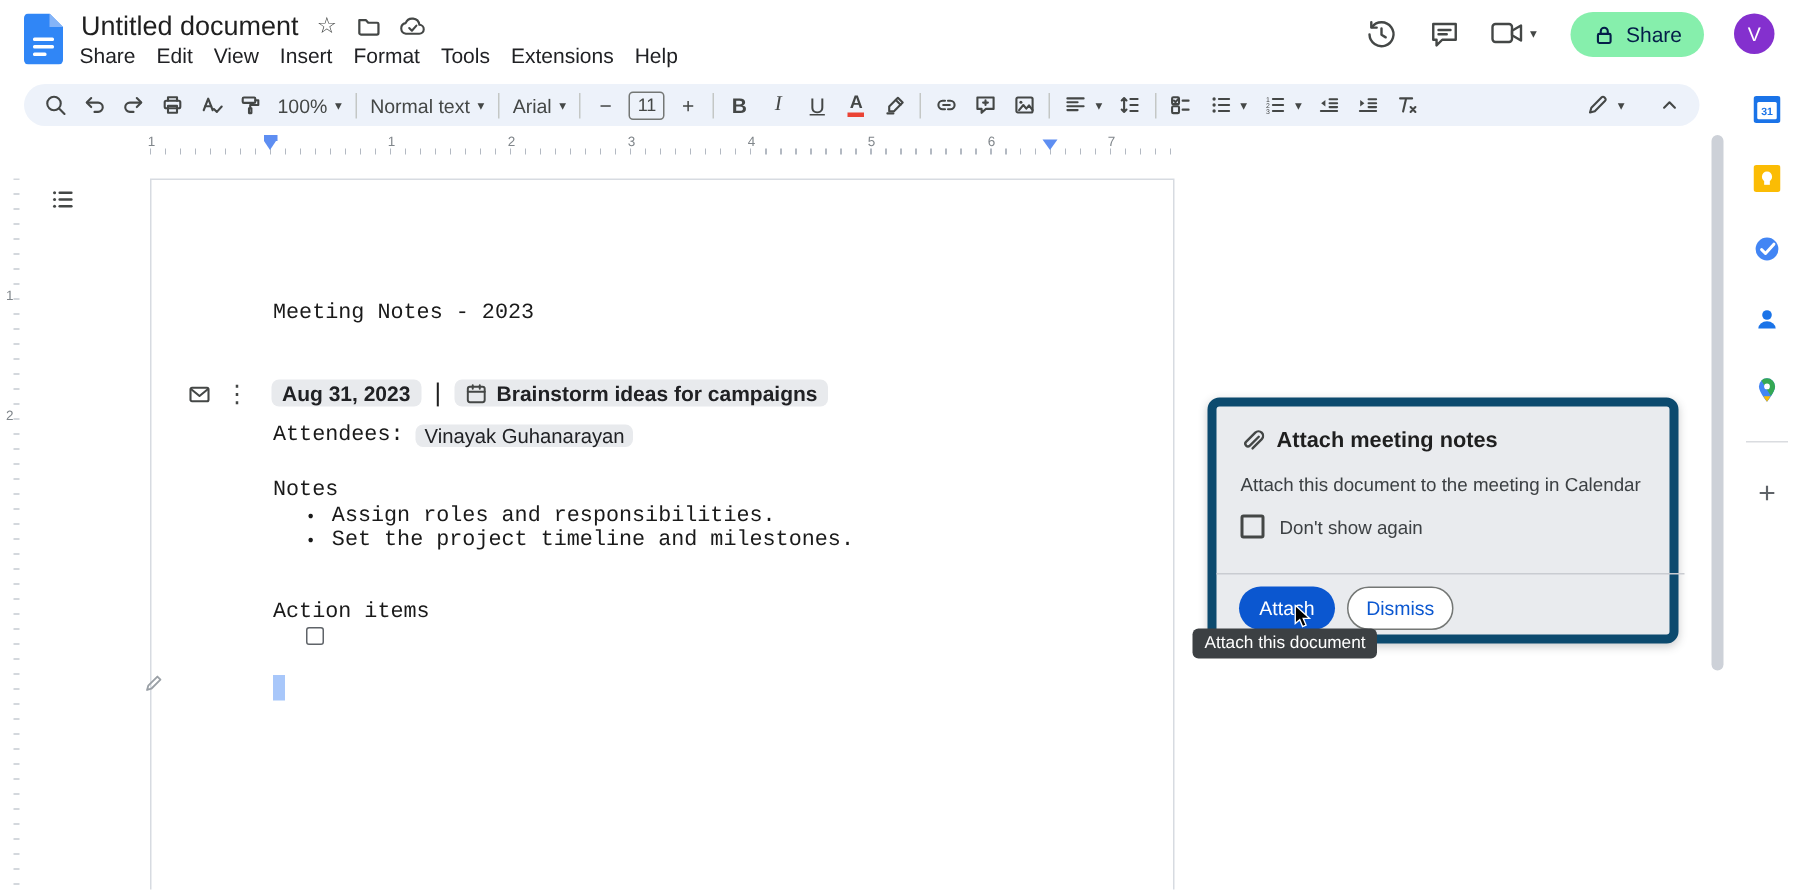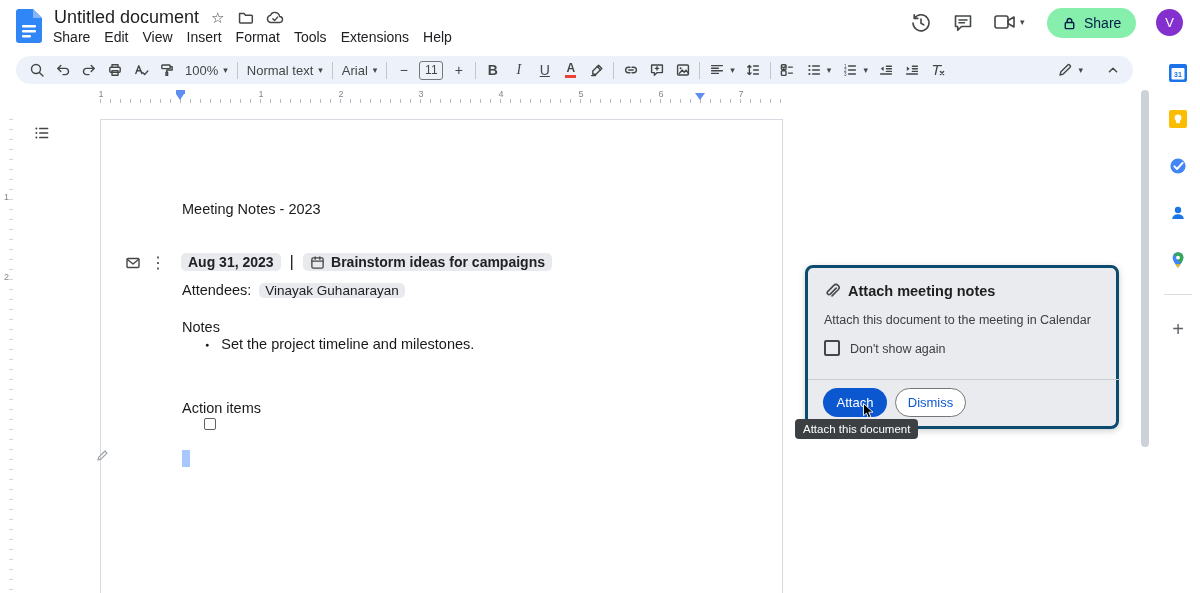--- a/index.html
+++ b/index.html
@@ -44,34 +44,34 @@
   .rnum { position:absolute; top:1px; transform:translateX(-50%); font-size:9px; color:#80868b; }
   .vnum { font-size:9px; color:#80868b; }
   #v-ticks { left:9px; top:119px; width:4px; height:474px;
              background:repeating-linear-gradient(to bottom, #d4d8dd 0 1px, transparent 1px 10px); }
   #mk-left-bar { width:9px; height:4px; background:#5e8ef2; }
   #mk-left-tri { width:0; height:0; border-left:4.5px solid transparent; border-right:4.5px solid transparent; border-top:6px solid #5e8ef2; }
   .mk-tri-down { width:0; height:0; border-left:5px solid transparent; border-right:5px solid transparent; border-top:7px solid #5e8ef2; }
 
   
   #page { left:100px; top:119px; width:683px; height:500px; background:#fff; border:1px solid #d7dbe1; }
-  .doc-text { font-size:14.5px; color:#1a1a1a; white-space:nowrap; }
+  .doc-text { font-size:14.5px; color:#1a1a1a; white-space:nowrap;font-family:Liberation Mono, monospace; }
   .chip { background:#e8eaed; border-radius:5px; padding:1px 7px; display:flex; align-items:center; gap:6px; }
   #heading-row { display:flex; align-items:center; gap:9px; }
   .chip-big { font-size:14px; font-weight:700; color:#202124; white-space:nowrap; }
   #chip-sep { font-size:17px; color:#1f1f1f; }
   .chip-small { font-size:13.5px; color:#202124; white-space:nowrap; }
   #attendees-row { display:flex; align-items:center; gap:8px; }
   .bullet-line { display:flex; align-items:center; gap:12px; height:16px; }
   .bullet-dot { font-size:7px; color:#1a1a1a; }
   #action-checkbox { width:12px; height:12px; border:1.5px solid #5f6368; border-radius:2px; }
   #cursor-sel { width:8px; height:17px; background:#a8c7fa; }
 
   
-  #dialog { left:805px; top:265px; width:314px; height:164px; background:#e9ebee; border:3px solid #0c4a6e; border-radius:8px; box-shadow:0 2px 6px rgba(60,64,67,.25); }
+  #dialog { left:805px; top:265px; width:314px; height:164px; background:#e9ebee; border:6px solid #0c4a6e; border-radius:8px; box-shadow:0 2px 6px rgba(60,64,67,.25); }
   #dlg-title { left:40px; top:15px; font-size:14.5px; font-weight:600; color:#1f1f1f; }
   #dlg-body { left:16px; top:45px; font-size:12.5px; color:#3c4043; white-space:nowrap; }
   #dlg-checkbox { left:16px; top:72px; width:16px; height:16px; border:2px solid #444746; border-radius:2px; }
   #dlg-cb-label { left:42px; top:74px; font-size:12.5px; color:#3c4043; }
   #dlg-divider { left:0; top:111px; width:312px; height:1px; background:#c9ccd1; }
   .pill-btn { height:29px; border-radius:15px; display:flex; align-items:center; justify-content:center; font-size:13px; font-weight:500; }
   #attach-btn { left:15px; top:120px; width:64px; background:#0b57d0; color:#fff; }
   #dismiss-btn { left:87px; top:120px; width:71px; background:#fff; border:1px solid #747775; color:#0b57d0; }
   #tooltip { left:795px; top:419px; background:#3c4043; color:#fff; font-size:11.5px; padding:4px 8px; border-radius:4px; white-space:nowrap; z-index:30; }
 
@@ -397,20 +397,24 @@
       <div class="chip" style="padding:0 6px;">
         <span class="chip-small">Vinayak Guhanarayan</span>
       </div>
     </div>
 
     <span class="abs doc-text" style="left:81px; top:199px;">Notes</span>
 
     <div class="abs" style="left:104px; top:216px; display:flex; flex-direction:column; gap:0;">
       <div class="bullet-line">
         <span class="bullet-dot">●</span>
+        <span class="doc-text">Assign roles and responsibilities.</span>
+      </div>
+      <div class="bullet-line">
+        <span class="bullet-dot">●</span>
         <span class="doc-text">Set the project timeline and milestones.</span>
       </div>
     </div>
 
     <span class="abs doc-text" style="left:81px; top:280px;">Action items</span>
     <div class="abs" id="action-checkbox" style="left:103px; top:298px;"></div>
 
     <div class="abs" id="cursor-sel" style="left:81px; top:330px;"></div>
   </div>
 

